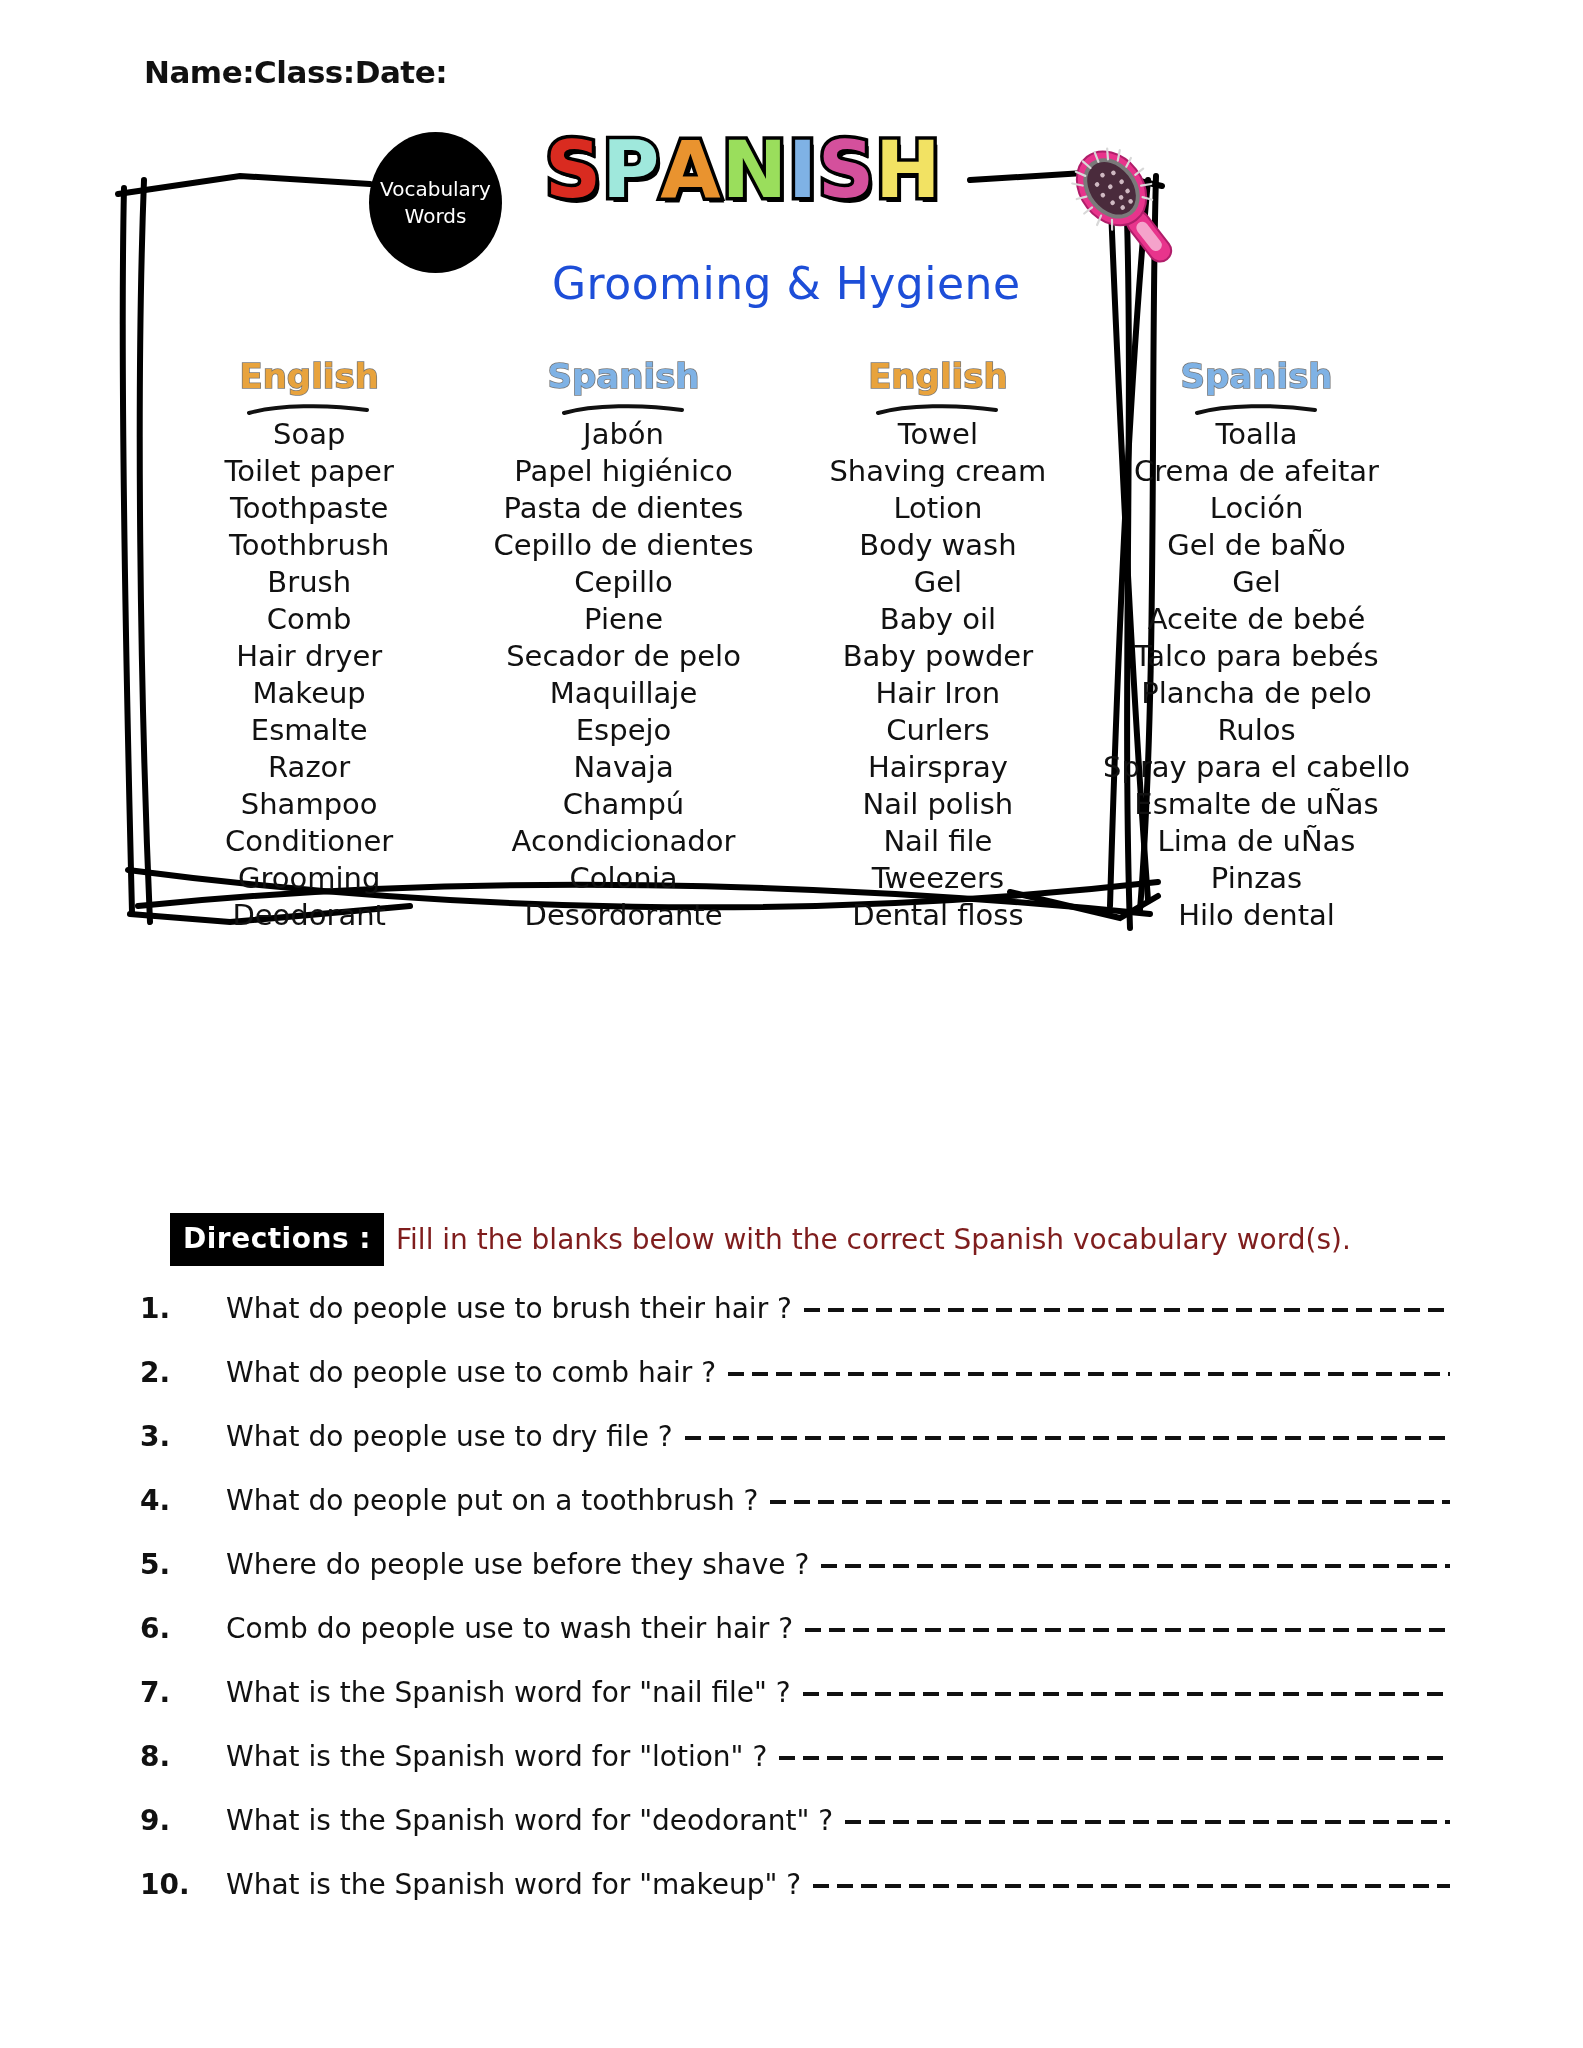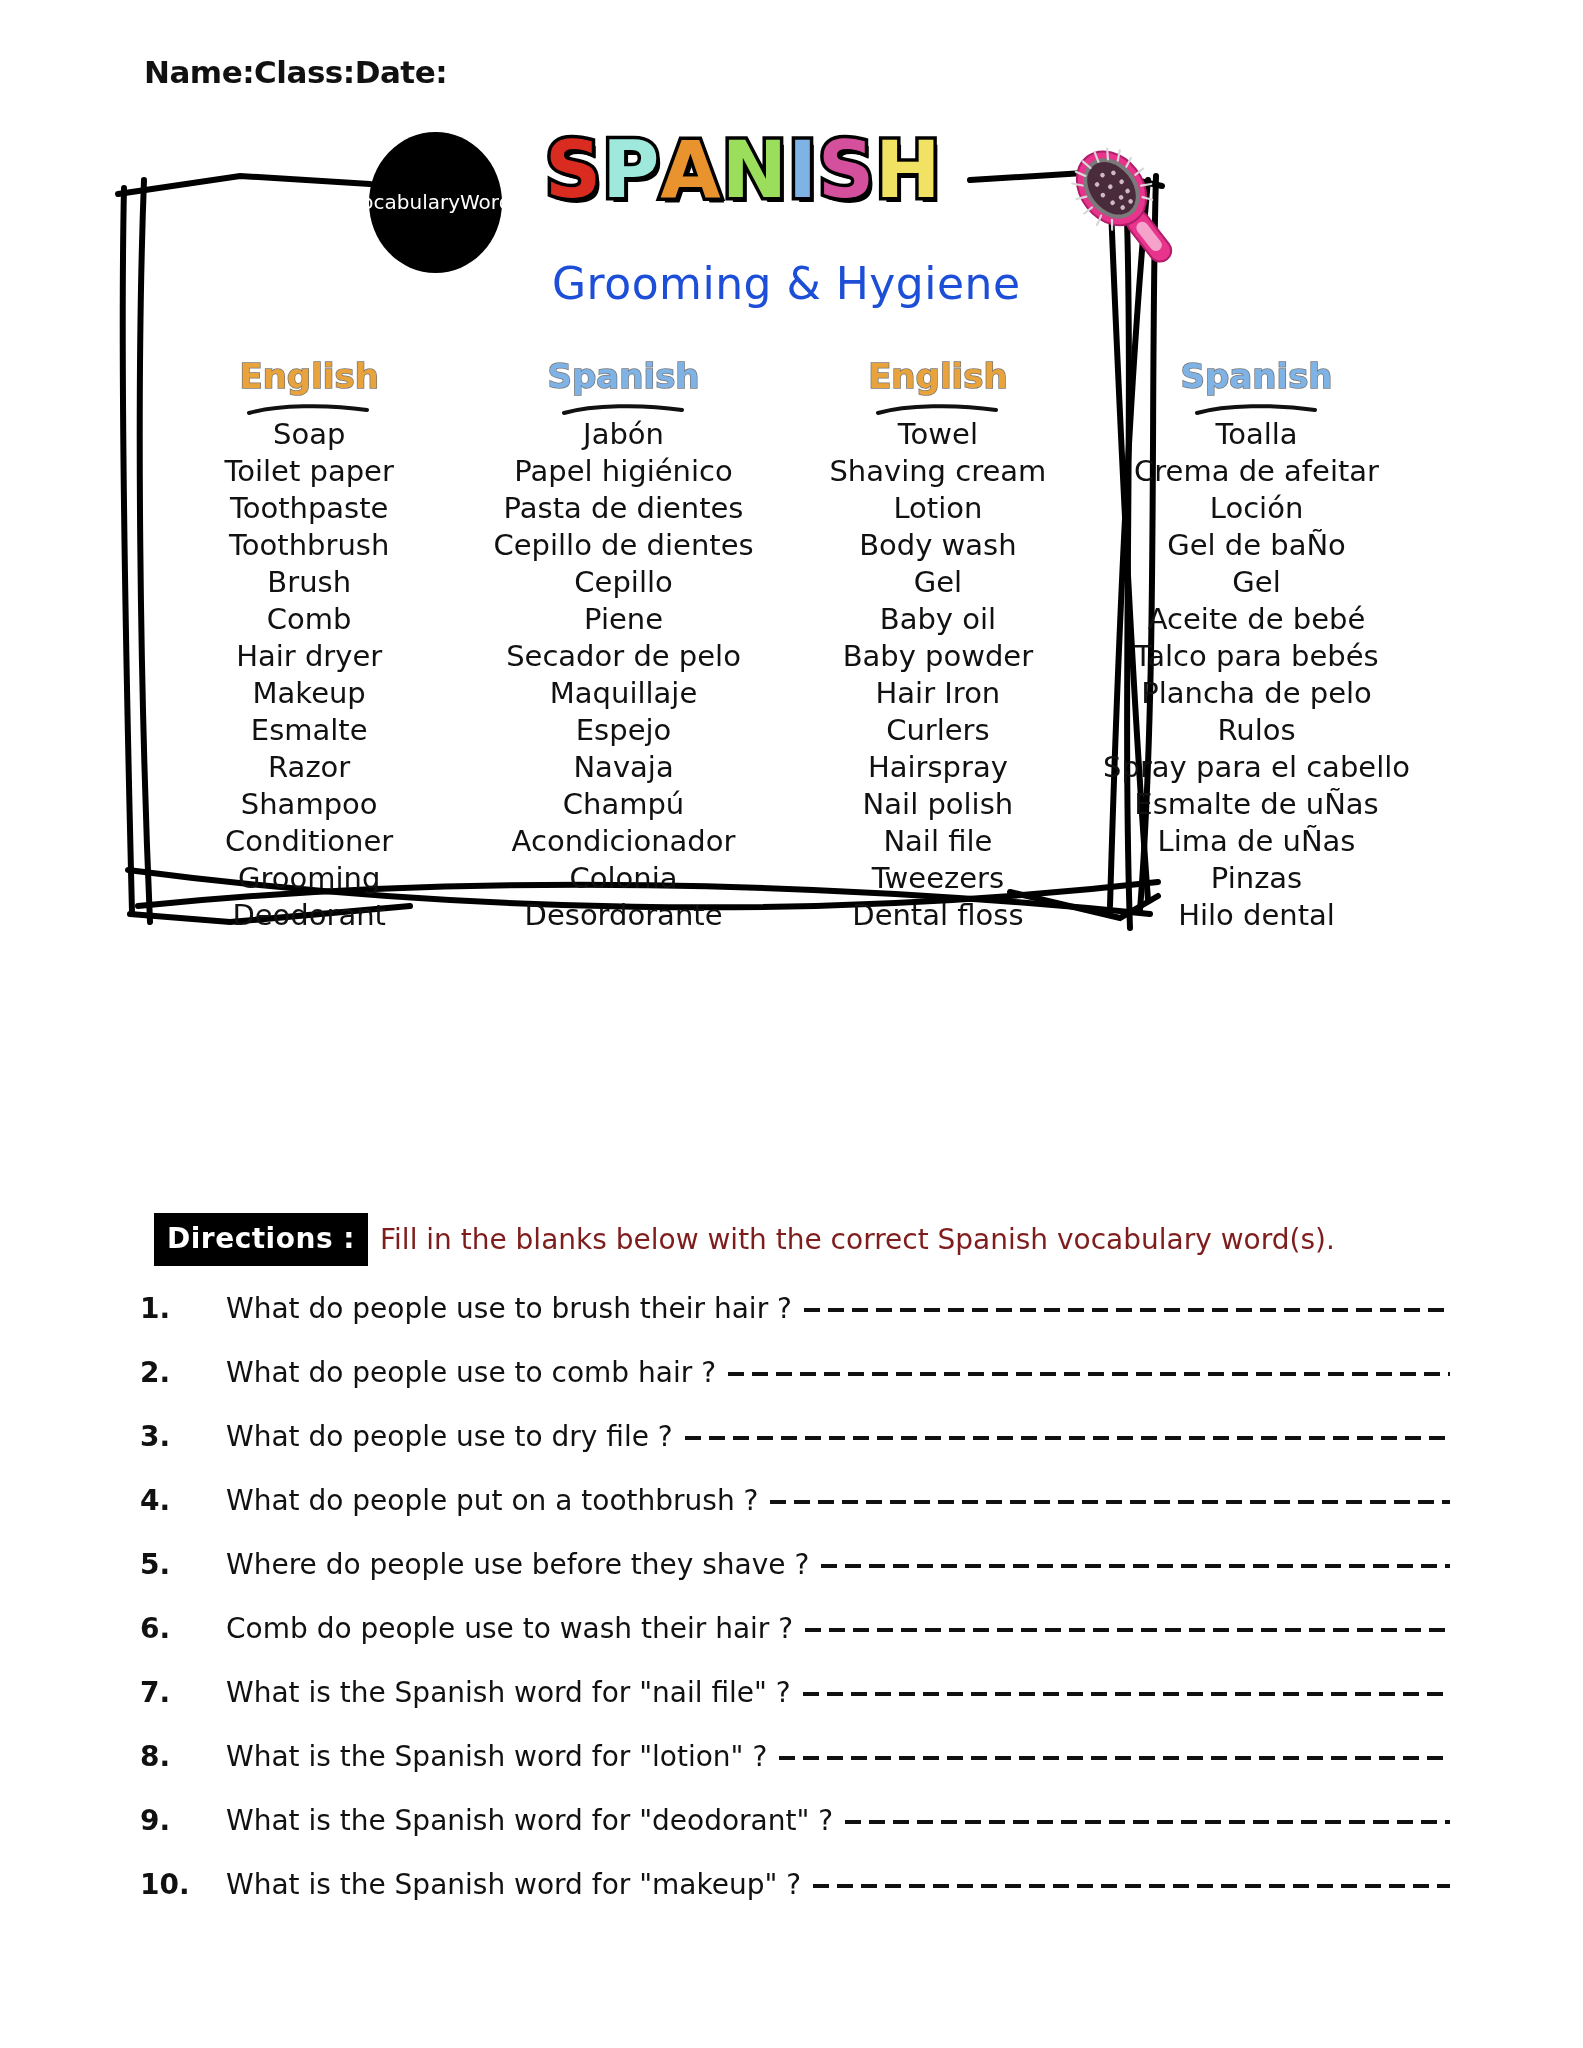--- a/index.html
+++ b/index.html
@@ -44,21 +44,21 @@
   #vocab-badge {
     position: absolute;
     top: 132px;
     left: 369px;
     width: 133px;
     height: 141px;
     border-radius: 50%;
     background: #000000;
     color: #ffffff;
     display: flex;
-    flex-direction: row;
+    flex-direction: column;
     align-items: center;
     justify-content: center;
     font-family: "DejaVu Sans", sans-serif;
     font-size: 20px;
     line-height: 1.35;
     text-align: center;
   }
 
   
   #title-spanish {
@@ -137,21 +137,21 @@
     display: flex;
     align-items: center;
     justify-content: center;
     white-space: nowrap;
   }
 
   
   #directions-row {
     position: absolute;
     top: 1213px;
-    left: 154px;
+    left: 170px;
     width: 1260px;
     display: flex;
     align-items: center;
   }
   #directions-tag {
     background: #000;
     color: #fff;
     font-family: "DejaVu Sans", sans-serif;
     font-weight: bold;
     font-size: 28px;

